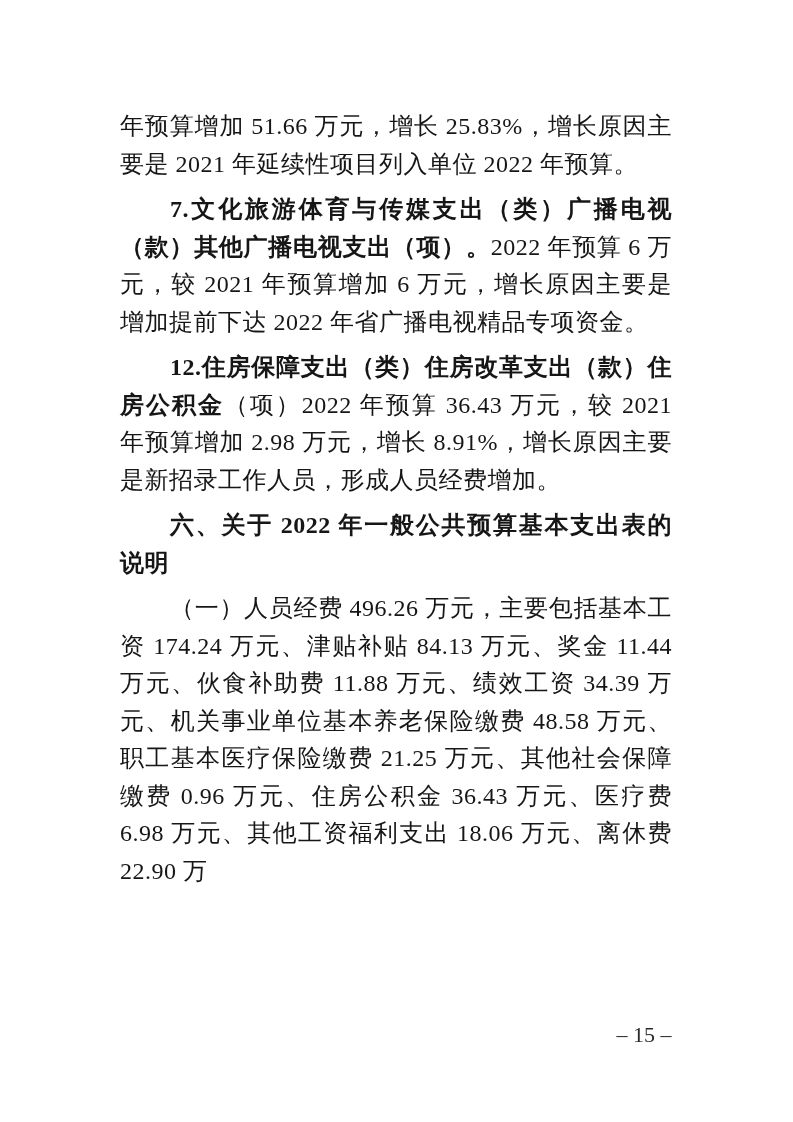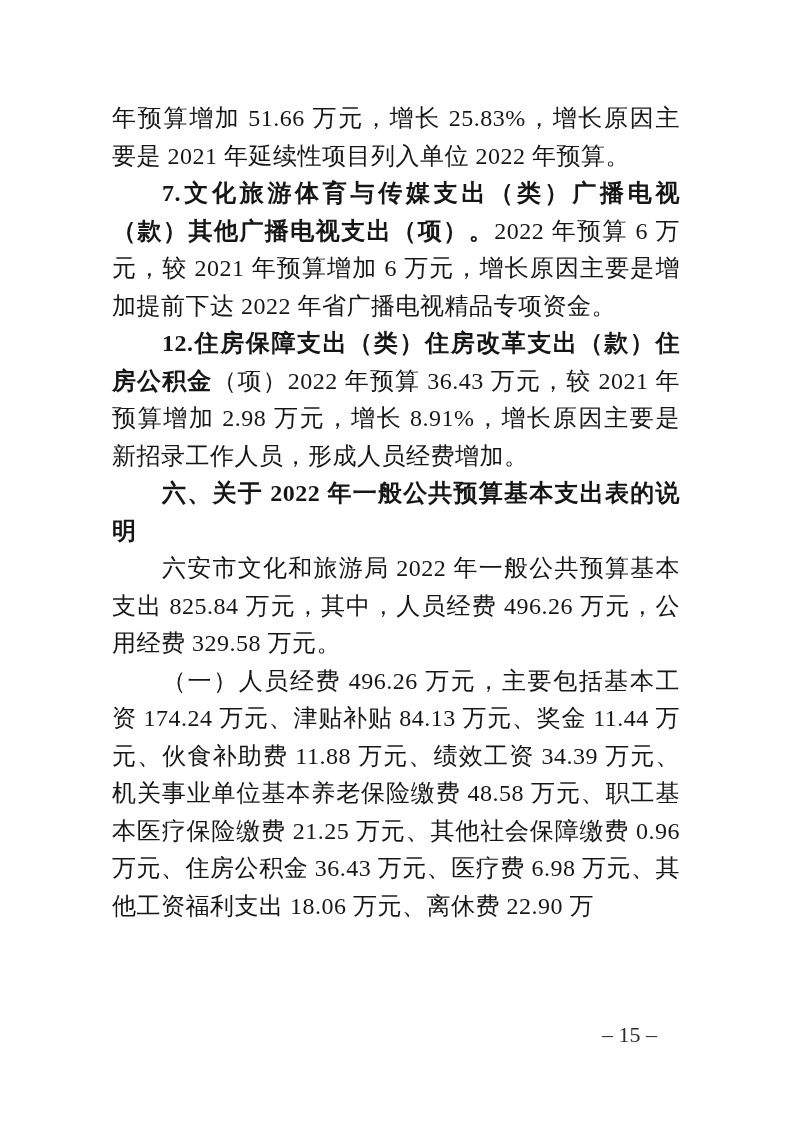--- a/index.html
+++ b/index.html
@@ -21,38 +21,38 @@
     left: 112px;
     top: 100px;
     width: 568px;
     color: #161616;
     font-size: 24px;
     line-height: 37.5px;
     text-align: justify;
     letter-spacing: 0.5px;
   }
   .content p {
-    margin: 0;
+    margin: 8px;
     padding: 0;
   }
   .content p.indent {
     text-indent: 50px;
   }
   .bold-run {
     font-weight: 700;
   }
   .heading-run {
     font-weight: 700;
   }
   .page-footer {
     position: absolute;
     left: 602px;
     top: 1020px;
     width: 84px;
-    text-align: left;
+    text-align: center;
     font-size: 22px;
     line-height: 30px;
     color: #2a2a2a;
     font-family: "Liberation Serif", "DejaVu Serif", serif;
   }
 </style>
 </head>
 <body>
 
 <div class="page">
@@ -61,21 +61,20 @@
 
     <p><span>年预算增加 51.66 万元，增长 25.83%，增长原因主要是 2021 年延续性项目列入单位 2022 年预算。</span></p>
 
     <p class="indent"><span class="bold-run">7.文化旅游体育与传媒支出（类）广播电视（款）其他广播电视支出（项）。</span><span>2022 年预算 6 万元，较 2021 年预算增加 6 万元，增长原因主要是增加提前下达 2022 年省广播电视精品专项资金。</span></p>
 
 
     <p class="indent"><span class="bold-run">12.住房保障支出（类）住房改革支出（款）住房公积金</span><span>（项）2022 年预算 36.43 万元，较 2021 年预算增加 2.98 万元，增长 8.91%，增长原因主要是新招录工作人员，形成人员经费增加。</span></p>
 
     <p class="indent"><span class="heading-run">六、关于 2022 年一般公共预算基本支出表的说明</span></p>
 
-    <p class="indent"><span>六安市文化和旅游局 2022 年一般公共预算基本支出 825.84 万元，其中，人员经费 496.26 万元，公用经费 329.58 万元。</span></p>
 
     <p class="indent"><span>（一）人员经费 496.26 万元，主要包括基本工资 174.24 万元、津贴补贴 84.13 万元、奖金 11.44 万元、伙食补助费 11.88 万元、绩效工资 34.39 万元、机关事业单位基本养老保险缴费 48.58 万元、职工基本医疗保险缴费 21.25 万元、其他社会保障缴费 0.96 万元、住房公积金 36.43 万元、医疗费 6.98 万元、其他工资福利支出 18.06 万元、离休费 22.90 万</span></p>
 
   </div>
 
   <div class="page-footer">– 15 –</div>
 
 </div>
 
 </body></html>

